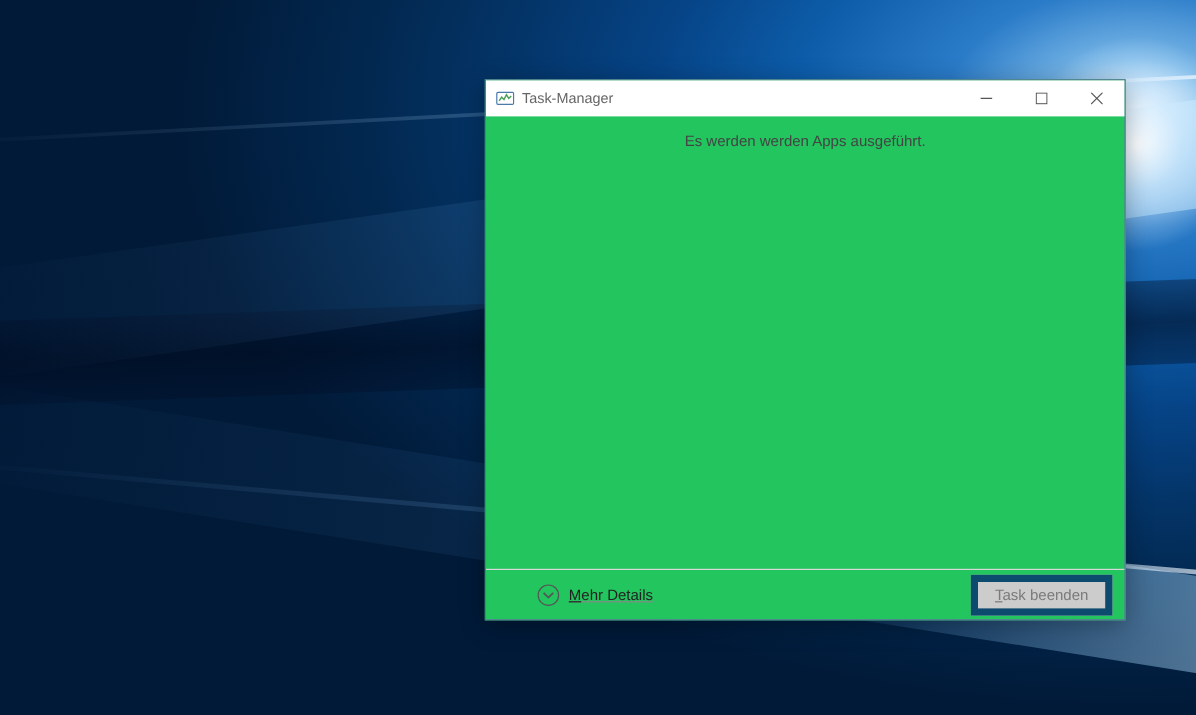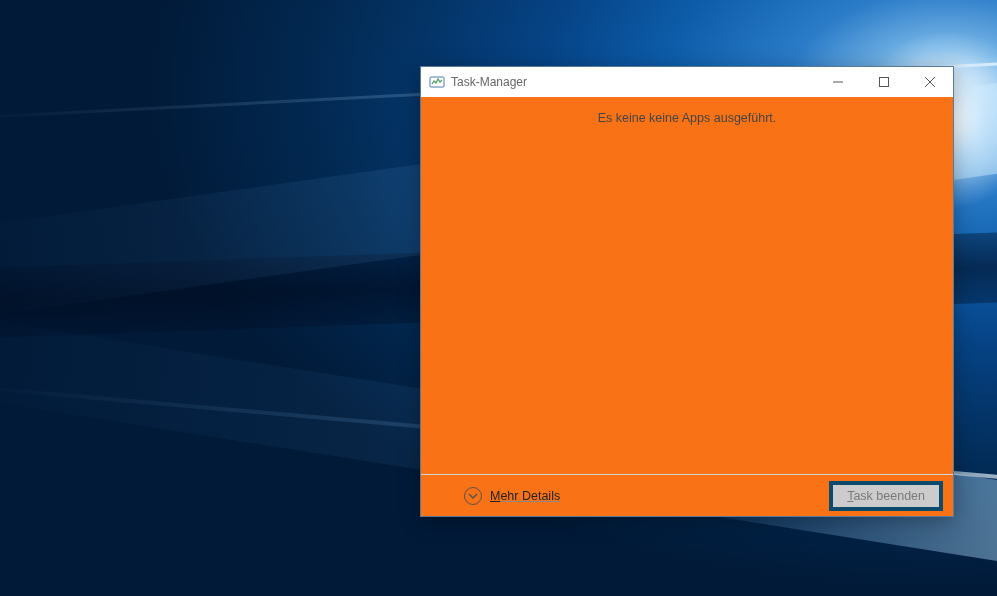--- a/index.html
+++ b/index.html
@@ -87,25 +87,25 @@
       position: absolute;
       top: 30px;
       right: -40px;
       width: 180px;
       height: 180px;
       background: radial-gradient(circle, rgba(255,255,255,0.95) 0%, rgba(220,240,255,0.6) 30%, transparent 70%);
     }
 
     .window {
       position: absolute;
-      left: 420px;
+      left: 404px;
       top: 66px;
       width: 534px;
       height: 451px;
-      background: #f97316;
+      background: #22c55e;
       border: 1px solid #5a7a9a;
       box-shadow: 0 4px 20px rgba(0,0,0,0.3);
       display: flex;
       flex-direction: column;
     }
     .titlebar {
       height: 30px;
       display: flex;
       align-items: center;
       padding-left: 8px;
@@ -173,21 +173,21 @@
     }
     .more-details-label {
       text-decoration: underline;
       text-decoration-color: #888;
     }
     .end-task-btn {
       padding: 4px 14px;
       font-size: 12.5px;
       background: #cccccc;
       color: #7a7a7a;
-      border: 4px solid #0c4a6e;
+      border: 6px solid #0c4a6e;
       cursor: default;
       font-family: inherit;
     }
     .underline-first {
       text-decoration: underline;
     }
   </style>
 </head>
 <body>
 
@@ -223,21 +223,21 @@
       <div class="titlebar-btn close-btn">
         <svg width="10" height="10" viewBox="0 0 10 10">
             <line x1="0" y1="0" x2="10" y2="10" stroke="currentColor" stroke-width="1"></line>
             <line x1="10" y1="0" x2="0" y2="10" stroke="currentColor" stroke-width="1"></line>
           </svg>
       </div>
     </div>
   </div>
 
   <div class="content">
-    <span>Es keine keine Apps ausgeführt.</span>
+    <span>Es werden werden Apps ausgeführt.</span>
   </div>
 
   <div class="footer">
     <div class="more-details">
       <span class="more-details-icon">
         <svg width="10" height="6" viewBox="0 0 10 6">
             <polyline points="1,1 5,5 9,1" fill="none" stroke="#555" stroke-width="1.5"></polyline>
           </svg>
       </span>
       <span class="more-details-label"><span class="underline-first">M</span><span>ehr Details</span></span>

